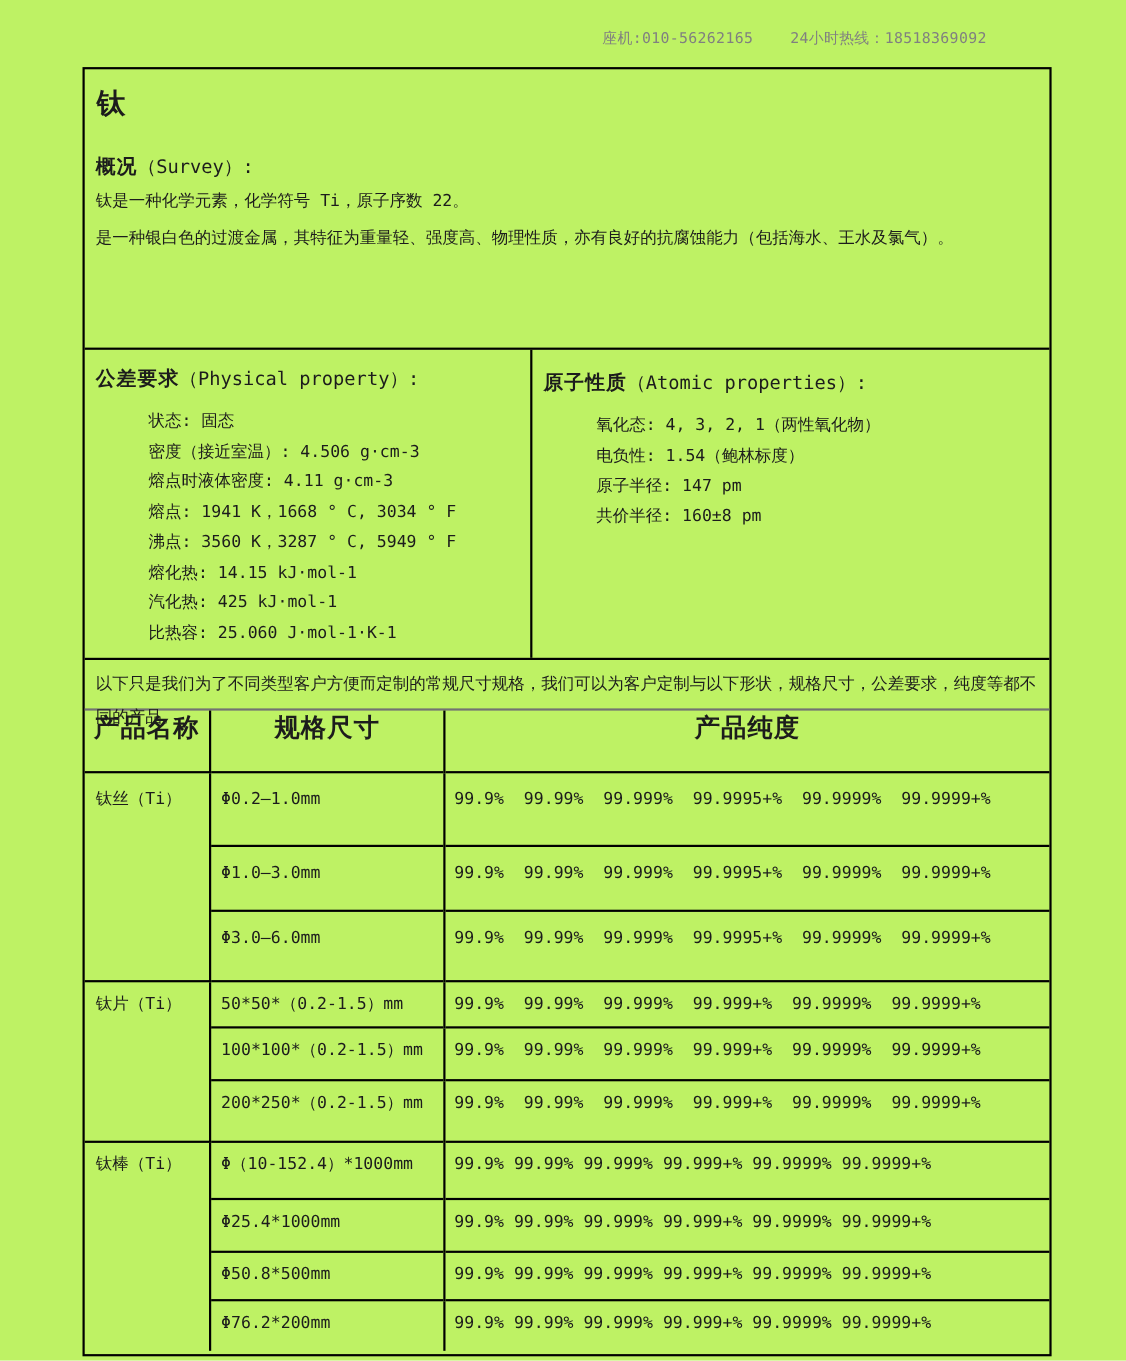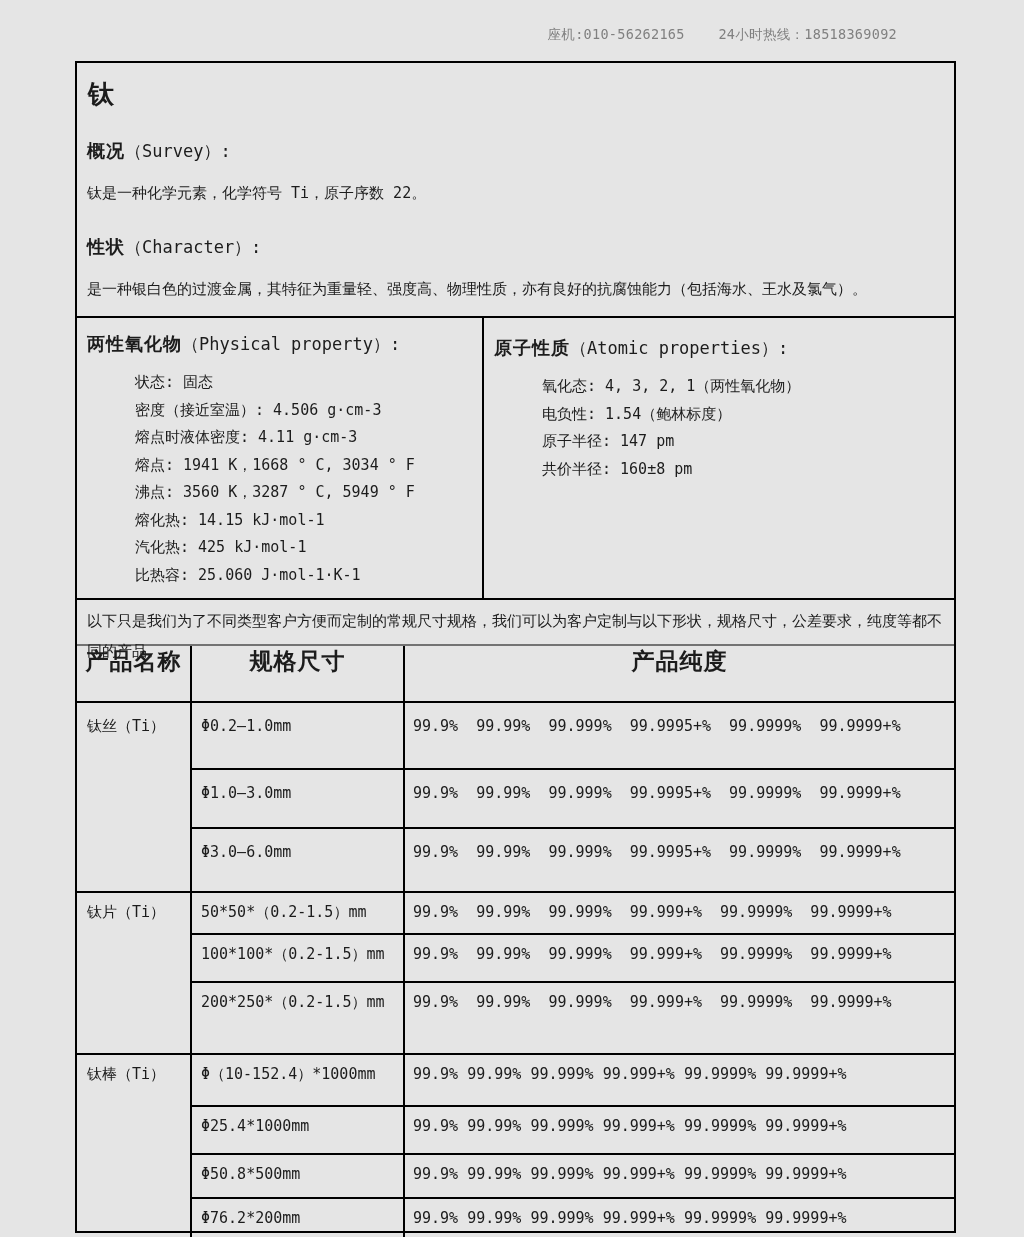--- a/index.html
+++ b/index.html
@@ -1,30 +1,30 @@
 <!DOCTYPE html>
 <html><head>
 <meta charset="utf-8">
 <style>
   * { margin:0; padding:0; box-sizing:border-box; }
   html,body { width:1024px; height:1237px; background:#ffffff;
     font-family:"DejaVu Sans Mono","Liberation Mono",monospace; color:#1c1c1c; }
-  .page { position:relative; width:1024px; height:1237px; overflow:hidden; background:#e5e5e5; }
+  .page { position:relative; width:1024px; height:1237px; overflow:hidden; background:#bef264; }
 
   .contact { position:absolute; top:26px; right:127px; font-size:13.5px; color:#808080;
     white-space:pre; letter-spacing:0.3px; }
 
   .main-box { position:absolute; left:75px; top:61px; width:881px; height:1172px;
     border:2px solid #000; }
 
   .sec-intro { height:241px; border-bottom:2px solid #000; padding:0 10px; }
   h1.doc-title { font-size:26px; font-weight:600; margin:14px 0 0 1px; letter-spacing:1px; }
   h2.sec-head { font-size:17px; font-weight:400; margin-top:27px; }
   h2.sec-head .zh { font-size:18px; font-weight:bold; letter-spacing:1px; }
-  .sec-intro p.body-line { font-size:15px; margin-top:15px; line-height:30px; }
+  .sec-intro p.body-line { font-size:15px; margin-top:4px; line-height:30px; }
 
   .sec-props { height:282px; border-bottom:2px solid #000; display:flex; }
   .col-left { width:407px; border-right:2px solid #000; padding:0 10px; }
   .col-right { flex:1; padding:4px 10px; }
   .sec-props h2.sec-head { margin-top:14px; }
   .prop-lines { margin-top:13px; }
   .prop-line { font-size:15px; line-height:27.5px; white-space:pre;margin-left:48px; }
 
   .sec-note { height:46px; border-bottom:2px solid #737373; padding:6px 10px 0 10px; }
   .sec-note p { font-size:15px; line-height:30px; }
@@ -52,27 +52,26 @@
 <div class="page">
 
   <div class="contact">座机:010-56262165    24小时热线：18518369092</div>
 
   <div class="main-box">
 
     <div class="sec-intro">
       <h1 class="doc-title">钛</h1>
       <h2 class="sec-head"><span class="zh">概况</span><span>（Survey）:</span></h2>
       <p class="body-line">钛是一种化学元素，化学符号 Ti，原子序数 22。</p>
-      <h2 class="sec-head"><span class="zh">性状</span><span>（Character）:</span></h2>
       <p class="body-line">是一种银白色的过渡金属，其特征为重量轻、强度高、物理性质，亦有良好的抗腐蚀能力（包括海水、王水及氯气）。</p>
     </div>
 
     <div class="sec-props">
       <div class="col-left">
-        <h2 class="sec-head"><span class="zh">两性氧化物</span><span>（Physical property）:</span></h2>
+        <h2 class="sec-head"><span class="zh">公差要求</span><span>（Physical property）:</span></h2>
         <div class="prop-lines">
           <div class="prop-line">状态: 固态</div>
           <div class="prop-line">密度（接近室温）: 4.506 g·cm-3</div>
           <div class="prop-line">熔点时液体密度: 4.11 g·cm-3</div>
           <div class="prop-line">熔点: 1941 K，1668 ° C, 3034 ° F</div>
           <div class="prop-line">沸点: 3560 K，3287 ° C, 5949 ° F</div>
           <div class="prop-line">熔化热: 14.15 kJ·mol-1</div>
           <div class="prop-line">汽化热: 425 kJ·mol-1</div>
           <div class="prop-line">比热容: 25.060 J·mol-1·K-1</div>
         </div>
@@ -121,21 +120,21 @@
 
       <tr class="data-row rg2" style="height:42px">
         <td class="name-cell g2" rowspan="3">钛片（Ti）</td>
         <td class="spec-cell">50*50*（0.2-1.5）mm</td>
         <td class="purity-cell">99.9%  99.99%  99.999%  99.999+%  99.9999%  99.9999+%</td>
       </tr>
       <tr class="data-row rg2" style="height:48px">
         <td class="spec-cell">100*100*（0.2-1.5）mm</td>
         <td class="purity-cell">99.9%  99.99%  99.999%  99.999+%  99.9999%  99.9999+%</td>
       </tr>
-      <tr class="data-row rg2" style="height:72px">
+      <tr class="data-row rg2" style="height:56px">
         <td class="spec-cell">200*250*（0.2-1.5）mm</td>
         <td class="purity-cell">99.9%  99.99%  99.999%  99.999+%  99.9999%  99.9999+%</td>
       </tr>
 
       <tr class="data-row rg3" style="height:52px">
         <td class="name-cell g3" rowspan="4">钛棒（Ti）</td>
         <td class="spec-cell">Φ（10-152.4）*1000mm</td>
         <td class="purity-cell">99.9% 99.99% 99.999% 99.999+% 99.9999% 99.9999+%</td>
       </tr>
       <tr class="data-row rg3" style="height:48px">

